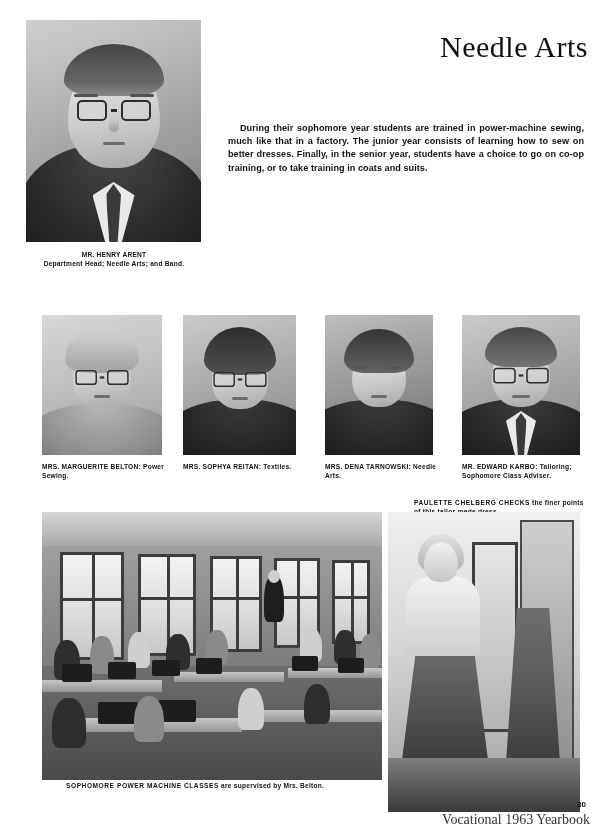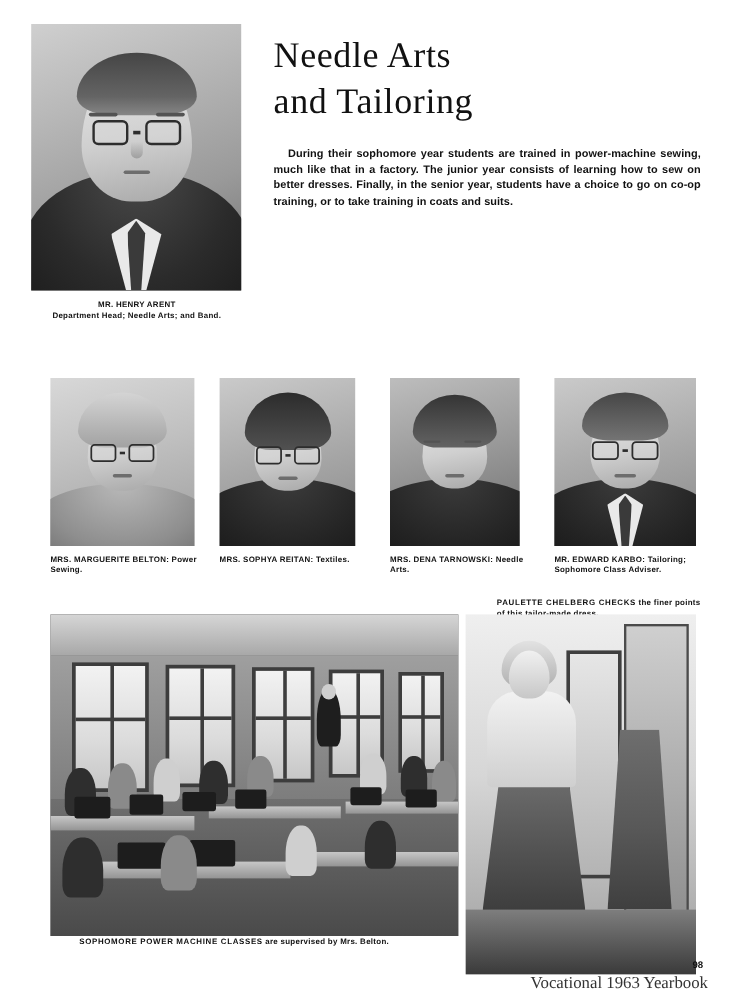--- a/index.html
+++ b/index.html
@@ -124,21 +124,21 @@
     border-radius: 0 0 6px 6px;
     background: linear-gradient(180deg, rgba(150,135,120,0) 0%, rgba(140,125,110,0.55) 100%);
   }
 
   
   #title-block {
     position: absolute;
     left: 228px;
     top: 28px;
     width: 360px;
-    text-align: left;
+    text-align: right;
     font-family: "Liberation Serif", serif;
     color: #111;
   }
   #title-block .l1, #title-block .l2 {
     font-size: 30px;
     line-height: 38px;
     letter-spacing: 0.5px;
   }
 
   
@@ -339,21 +339,20 @@
   <div class="mouth" style="top:122px;"></div>
 </div>
 
 <div class="caption" style="left:26px; top:250px; width:176px; text-align:center;">
   <div>MR. HENRY ARENT</div>
   <div>Department Head; Needle Arts; and Band.</div>
 </div>
 
 <div id="title-block">
   <div class="l1">Needle Arts</div>
-  <div class="l2">and Tailoring</div>
 </div>
 
 <div id="body-copy">
   <p>During their sophomore year students are trained in power-machine sewing, much like that in a factory. The junior year consists of learning how to sew on better dresses. Finally, in the senior year, students have a choice to go on co-op training, or to take training in coats and suits.</p>
 </div>
 
 <div class="photo fac-photo bg-light" id="fac1">
   <div class="torso-light"></div>
   <div class="head" style="width:58px;height:70px;top:24px;"></div>
   <div class="hair" style="width:74px;height:46px;top:12px;background:linear-gradient(180deg,#d8d4cd,#a7a199);"></div>
@@ -488,14 +487,14 @@
   <div class="rdoor"></div>
   <div class="mirror"></div>
   <div class="mannequin-dress"></div>
   <div class="girl-skirt"></div>
   <div class="girl-blouse"></div>
   <div class="girl-hair"></div>
   <div class="girl-head"></div>
   <div class="counter"></div>
 </div>
 
-<div id="page-number">98</div>
+<div id="page-number">30</div>
 <div id="footer-label">Vocational 1963 Yearbook</div>
 
 </body></html>

